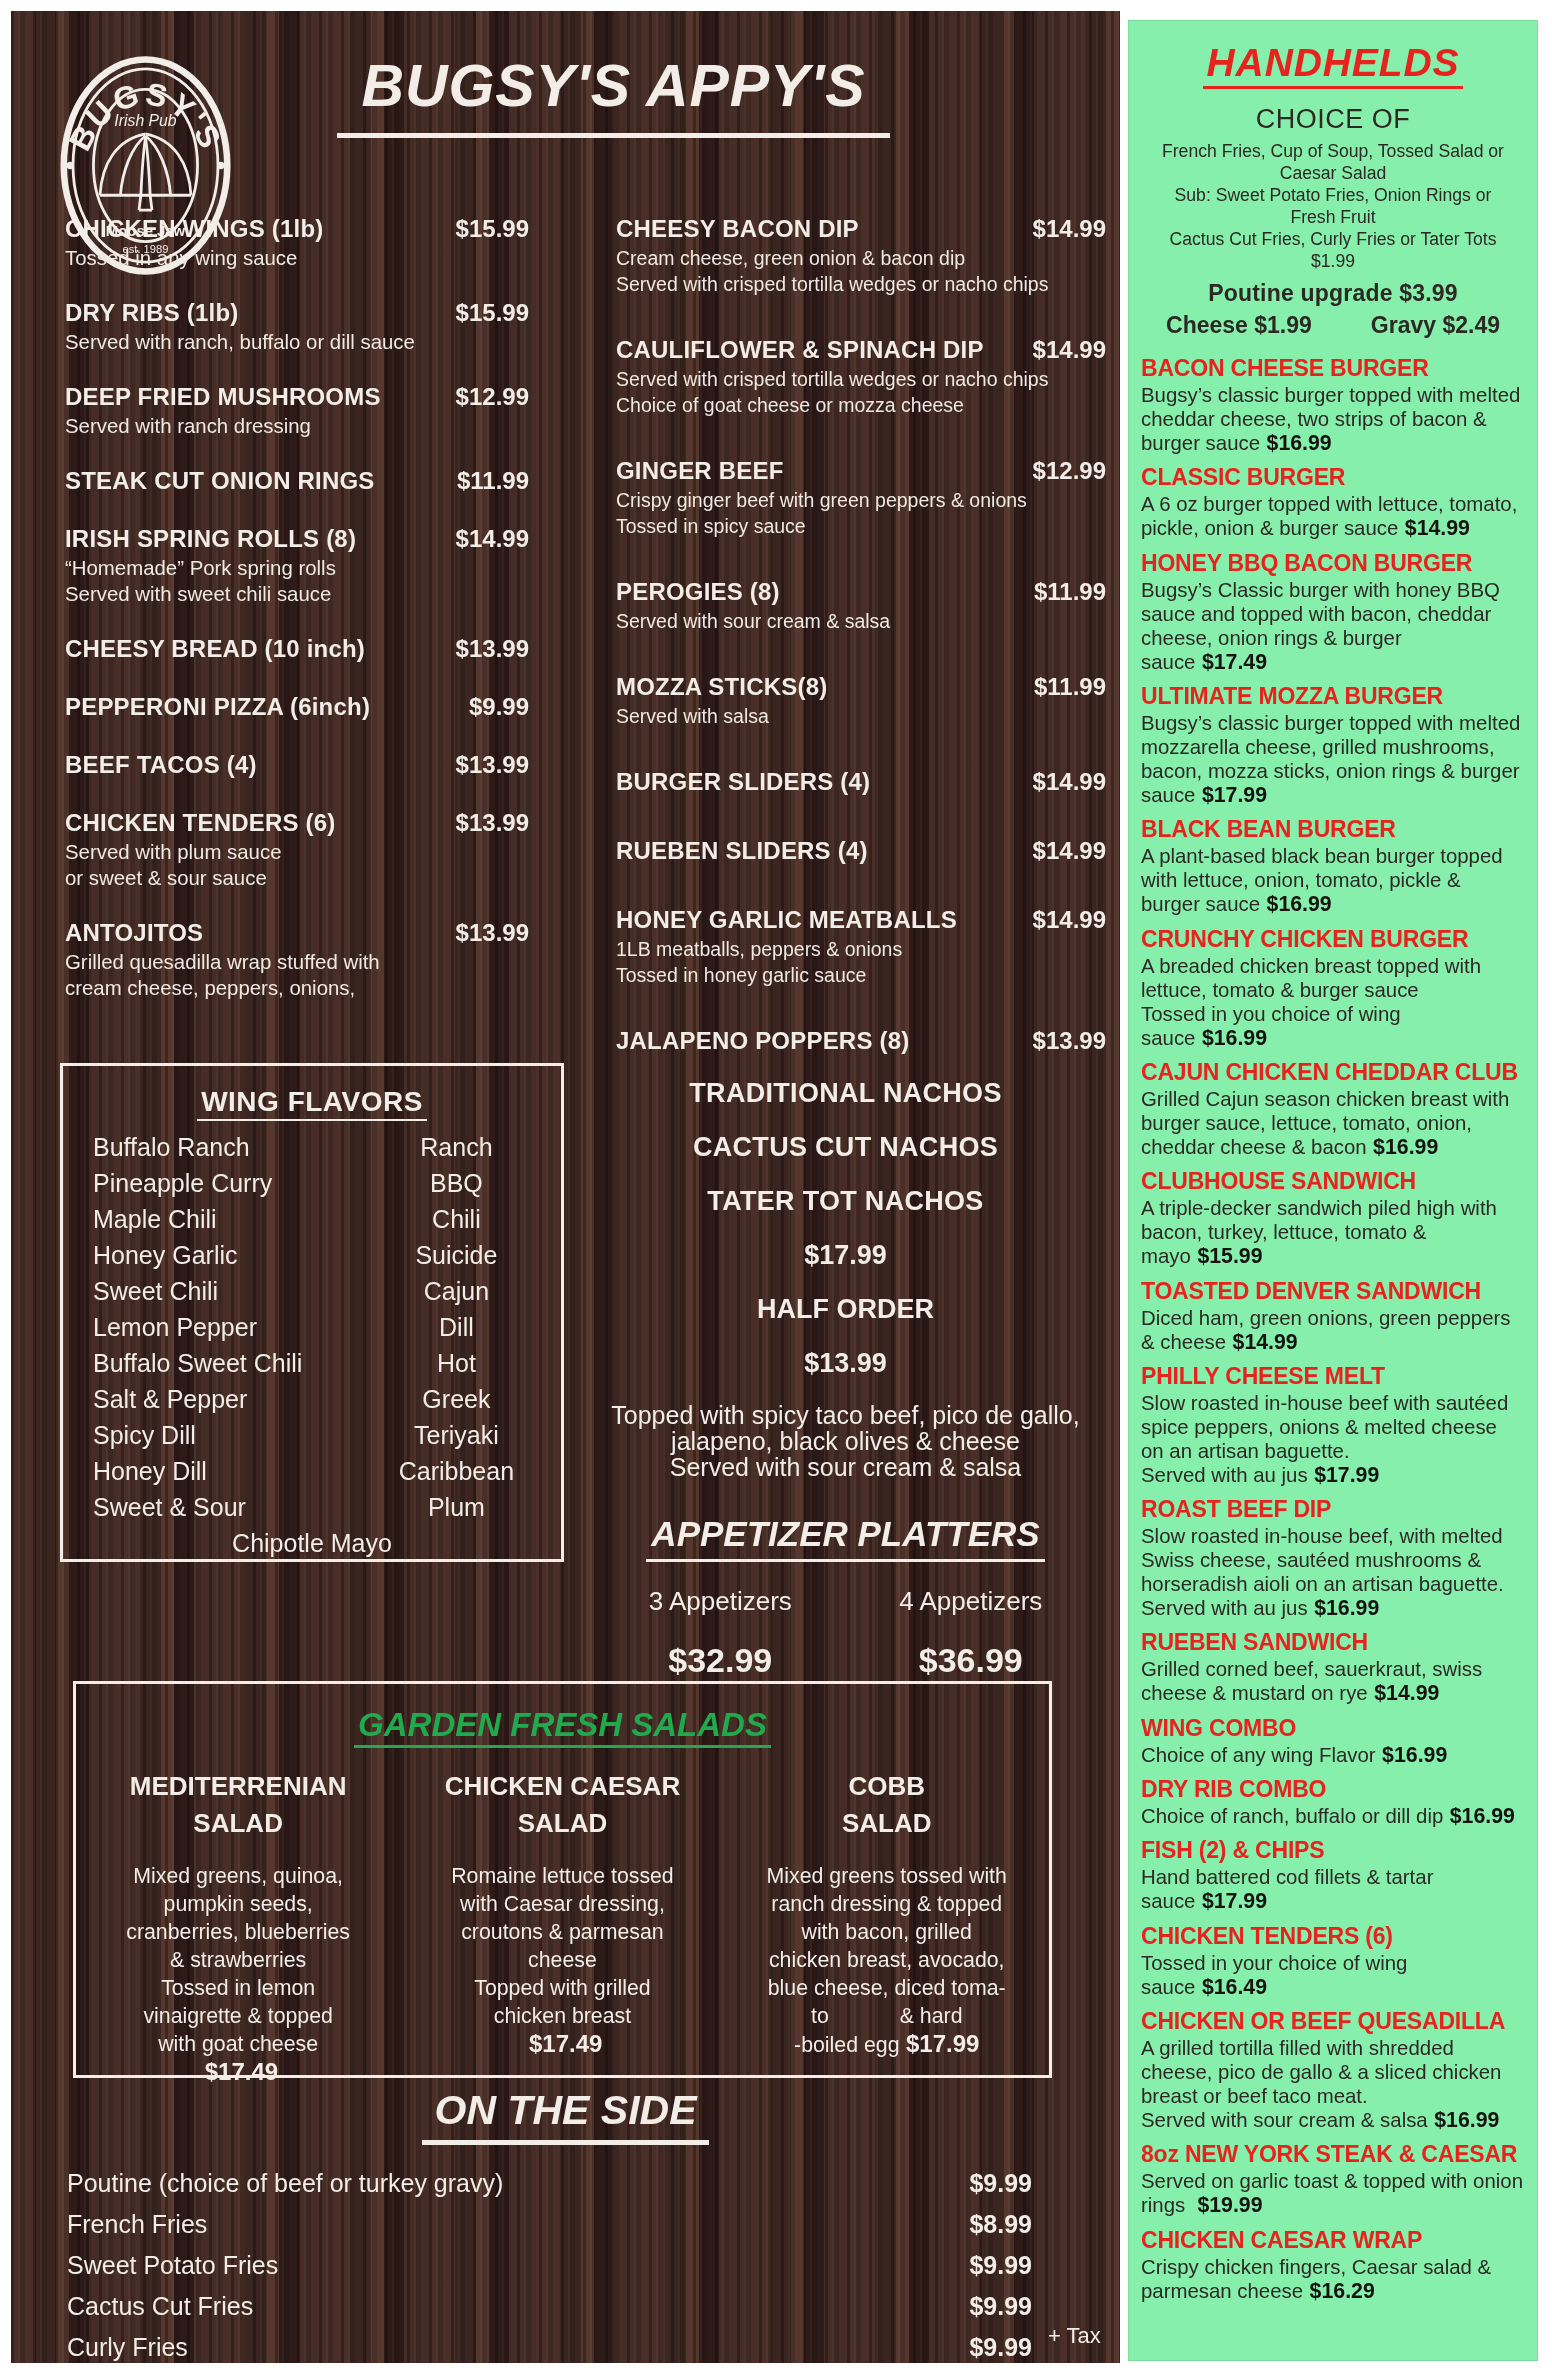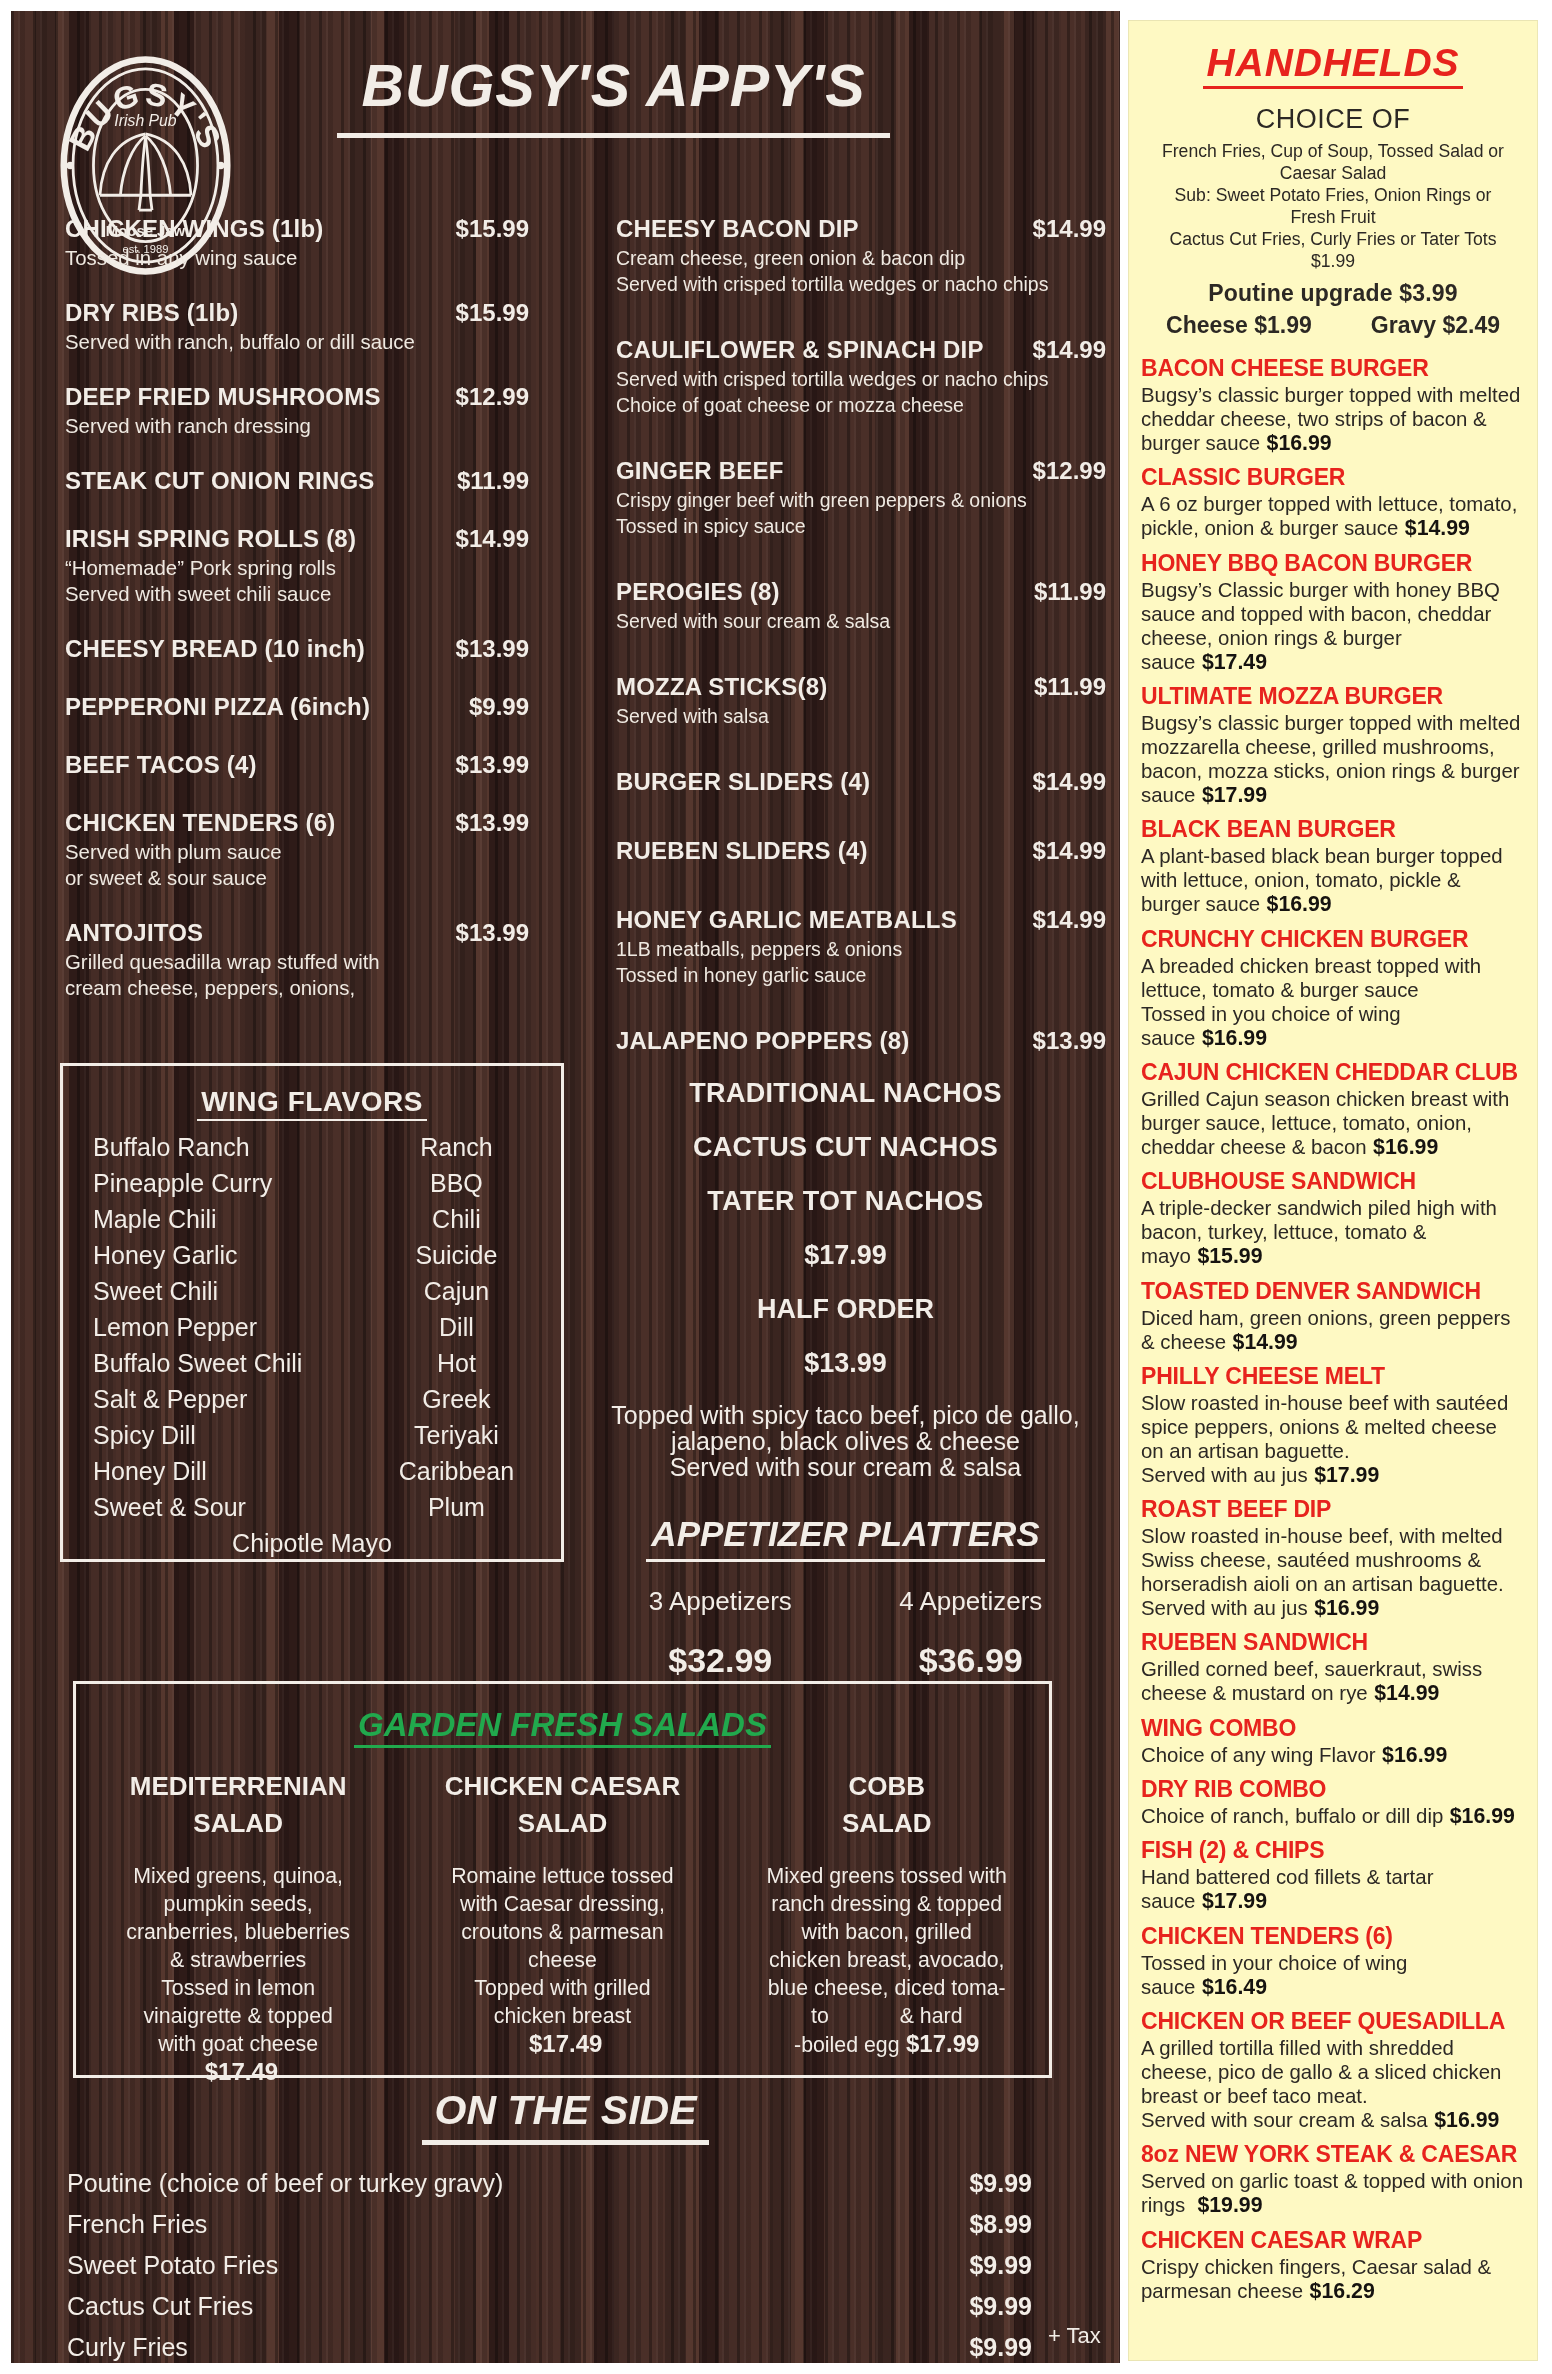--- a/index.html
+++ b/index.html
@@ -12,21 +12,21 @@
     position:absolute;left:11px;top:11px;width:1109px;height:2352px;
     background-color:#3f2823;
     background-image:
       repeating-linear-gradient(90deg, rgba(0,0,0,.30) 0 2.8px, rgba(0,0,0,0) 2.8px 7.4px, rgba(255,255,255,.03) 7.4px 9.3px, rgba(0,0,0,.14) 9.3px 14px, rgba(0,0,0,0) 14px 22px),
       repeating-linear-gradient(90deg, #4a2f28 0 24px, #3a2520 24px 45px, #55372e 45px 58px, #2e1b18 58px 78px, #452c26 78px 105px);
     color:#f2ede7;
   }
   
   .cream{
     position:absolute;left:1128px;top:20.4px;width:410px;height:2341px;
-    background:#fef9c3;box-sizing:border-box;padding:15px 13px 7px 13px;
+    background:#86efac;box-sizing:border-box;padding:15px 13px 7px 13px;
     overflow:hidden;color:#2c2824;box-shadow:inset 0 0 0 0.9px rgba(0,0,0,.08);
   }
   
   .logo{position:absolute;left:48px;top:43px;width:173px;height:223px;}
   .page-title{
     position:absolute;left:278px;top:41px;width:649px;text-align:center;
   }
   .page-title span{
     display:inline-block;font-size:59px;font-weight:bold;font-style:italic;
     letter-spacing:0.9px;border-bottom:5.6px solid #f2ede7;padding:0 24px 13px 24px;

